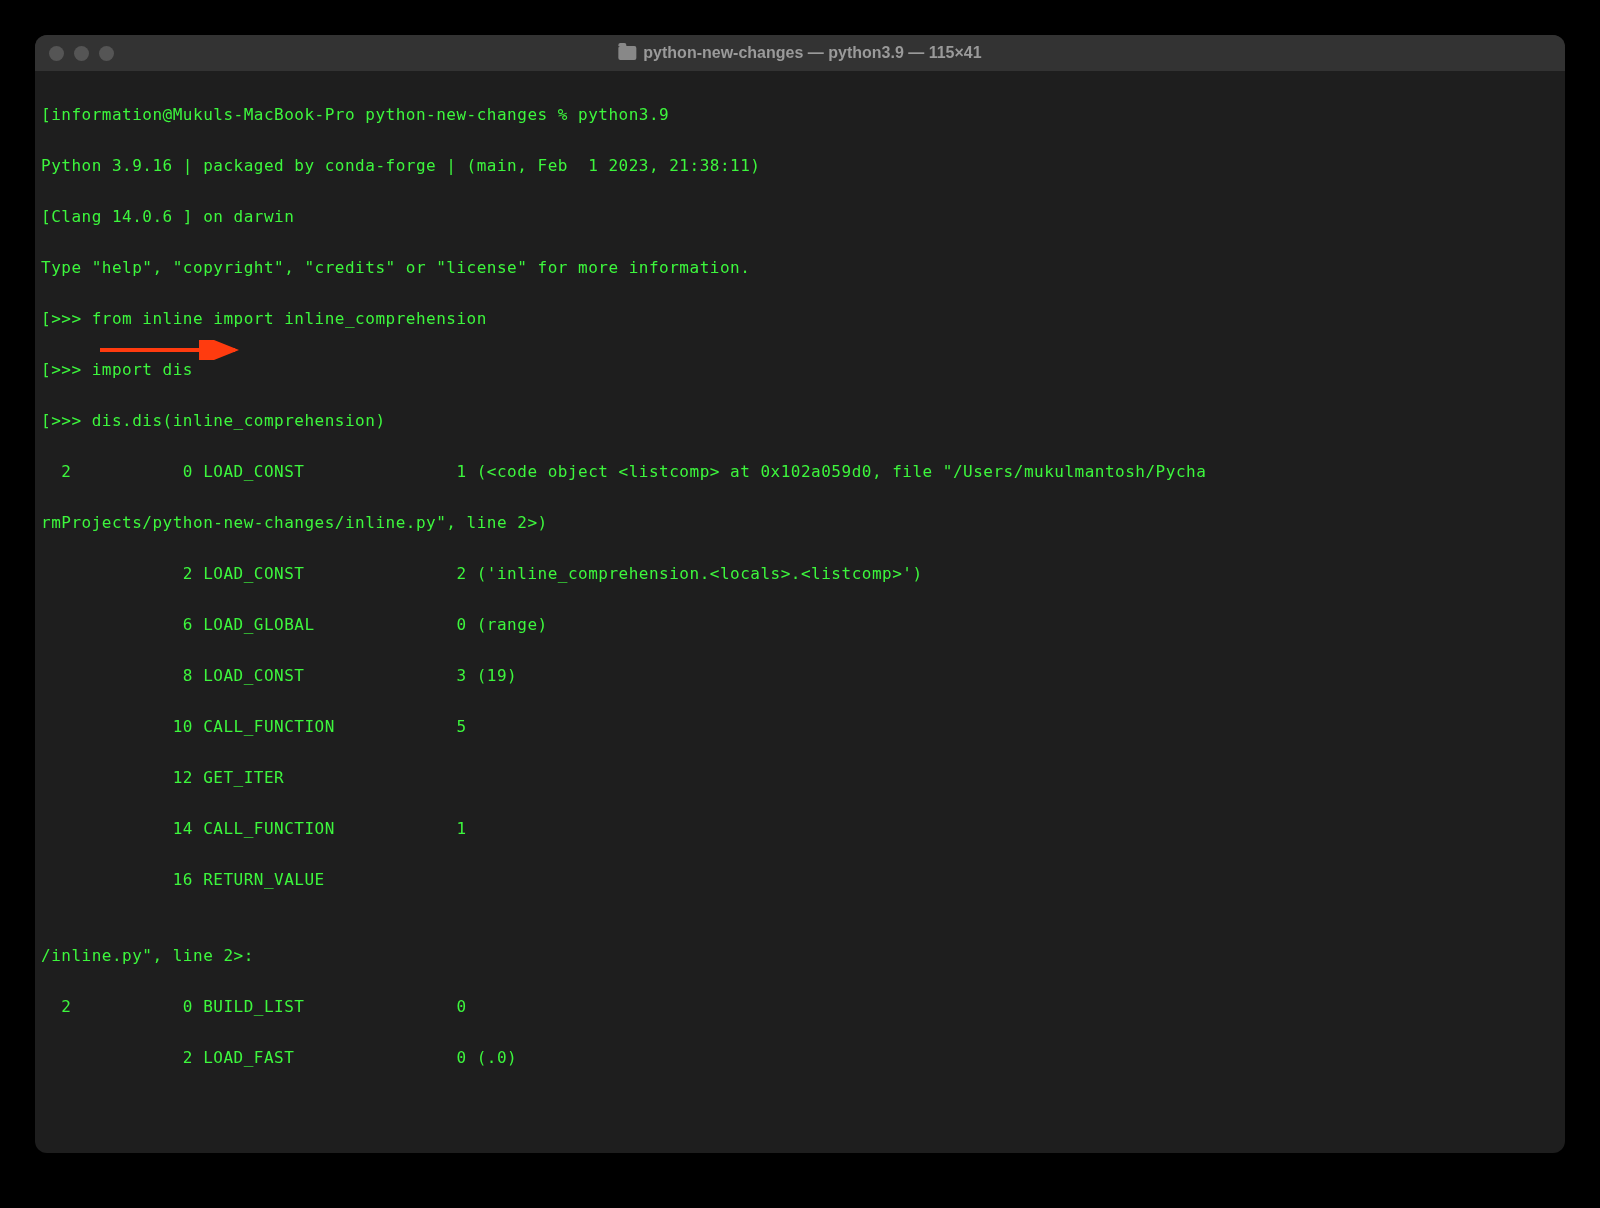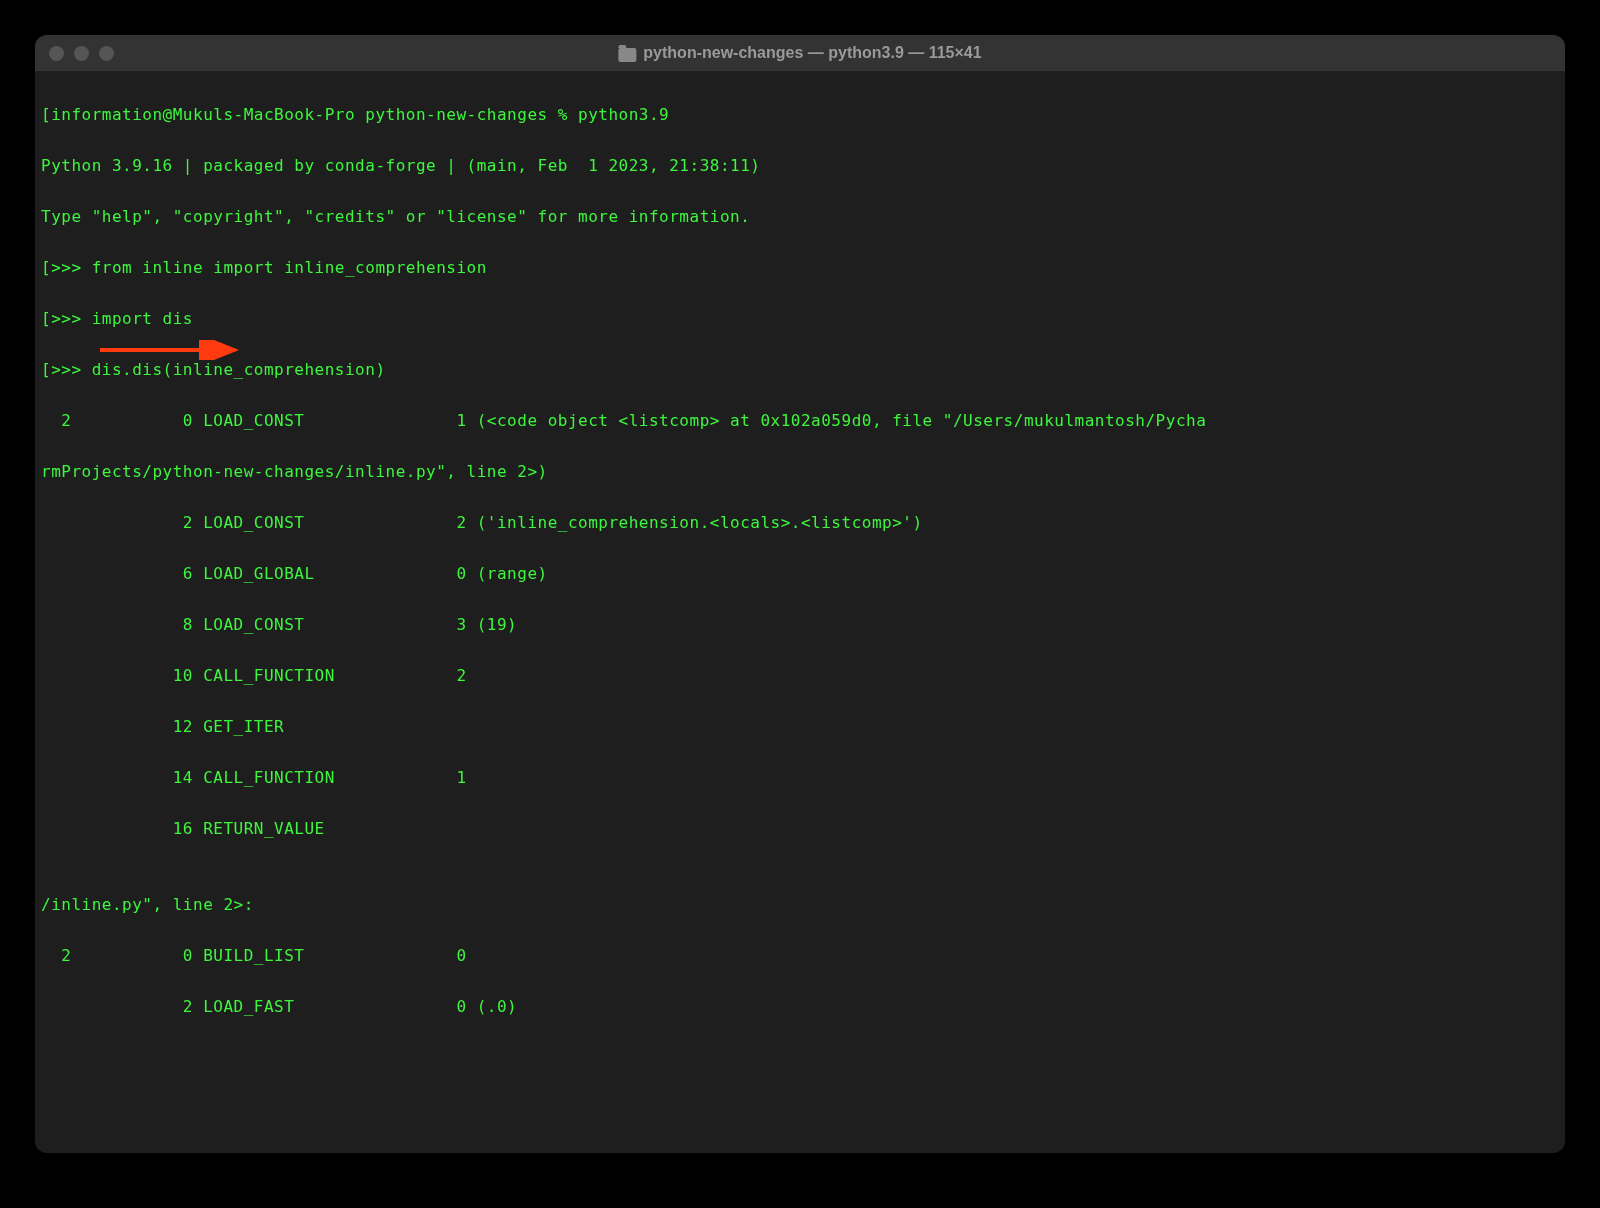--- a/index.html
+++ b/index.html
@@ -38,21 +38,21 @@
       width: 15px;
       height: 15px;
       border-radius: 50%;
       background: #555;
     }
     .title-content {
       position: absolute;
       left: 50%;
       transform: translateX(-50%);
       display: flex;
-      align-items: flex-end;
+      align-items: center;
       gap: 7px;
       color: #9a9a9a;
       font-size: 16px;
       font-weight: 600;
       font-family: -apple-system, "SF Pro Text", "Helvetica Neue", sans-serif;
     }
     .folder-icon {
       display: inline-block;
       width: 18px;
       height: 14px;
@@ -101,30 +101,31 @@
       <div class="control-btn"></div>
     </div>
     <div class="title-content">
       <span class="folder-icon"></span>
       <span>python-new-changes — python3.9 — 115×41</span>
     </div>
   </div>
   <div class="terminal-body">
 <div class="line">[information@Mukuls-MacBook-Pro python-new-changes % python3.9</div>
 <div class="line">Python 3.9.16 | packaged by conda-forge | (main, Feb  1 2023, 21:38:11)</div>
+<div class="line">[Clang 14.0.6 ] on darwin</div>
 <div class="line">Type "help", "copyright", "credits" or "license" for more information.</div>
 <div class="line">[&gt;&gt;&gt; from inline import inline_comprehension</div>
 <div class="line">[&gt;&gt;&gt; import dis</div>
 <div class="line">[&gt;&gt;&gt; dis.dis(inline_comprehension)</div>
 <div class="line">  2           0 LOAD_CONST               1 (&lt;code object &lt;listcomp&gt; at 0x102a059d0, file "/Users/mukulmantosh/Pycha</div>
 <div class="line">rmProjects/python-new-changes/inline.py", line 2&gt;)</div>
 <div class="line">              2 LOAD_CONST               2 ('inline_comprehension.&lt;locals&gt;.&lt;listcomp&gt;')</div>
 <div class="line">              6 LOAD_GLOBAL              0 (range)</div>
 <div class="line">              8 LOAD_CONST               3 (19)</div>
-<div class="line">             10 CALL_FUNCTION            2</div>
+<div class="line">             10 CALL_FUNCTION            5</div>
 <div class="line">             12 GET_ITER</div>
 <div class="line">             14 CALL_FUNCTION            1</div>
 <div class="line">             16 RETURN_VALUE</div>
 <div class="line"></div>
 <div class="line">/inline.py", line 2&gt;:</div>
 <div class="line">  2           0 BUILD_LIST               0</div>
 <div class="line">              2 LOAD_FAST                0 (.0)</div>
 
 
 

